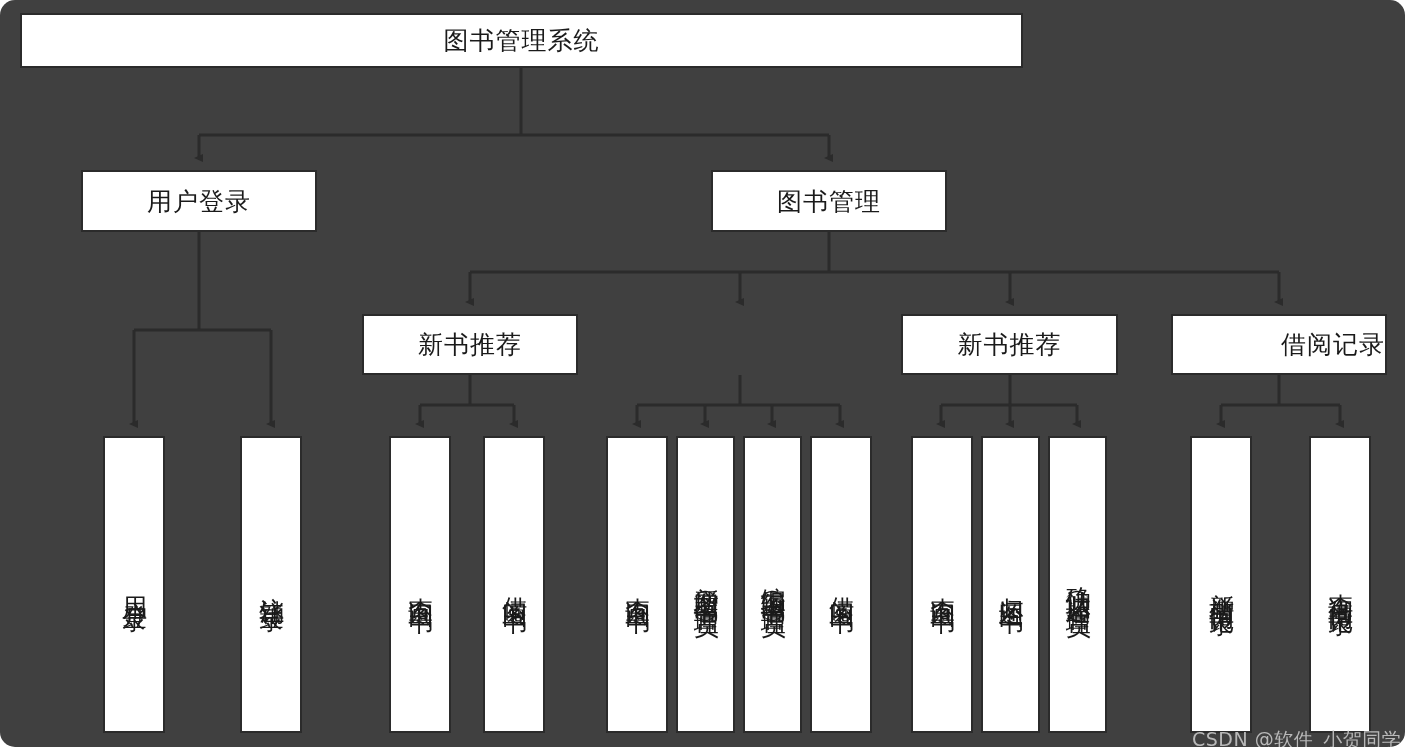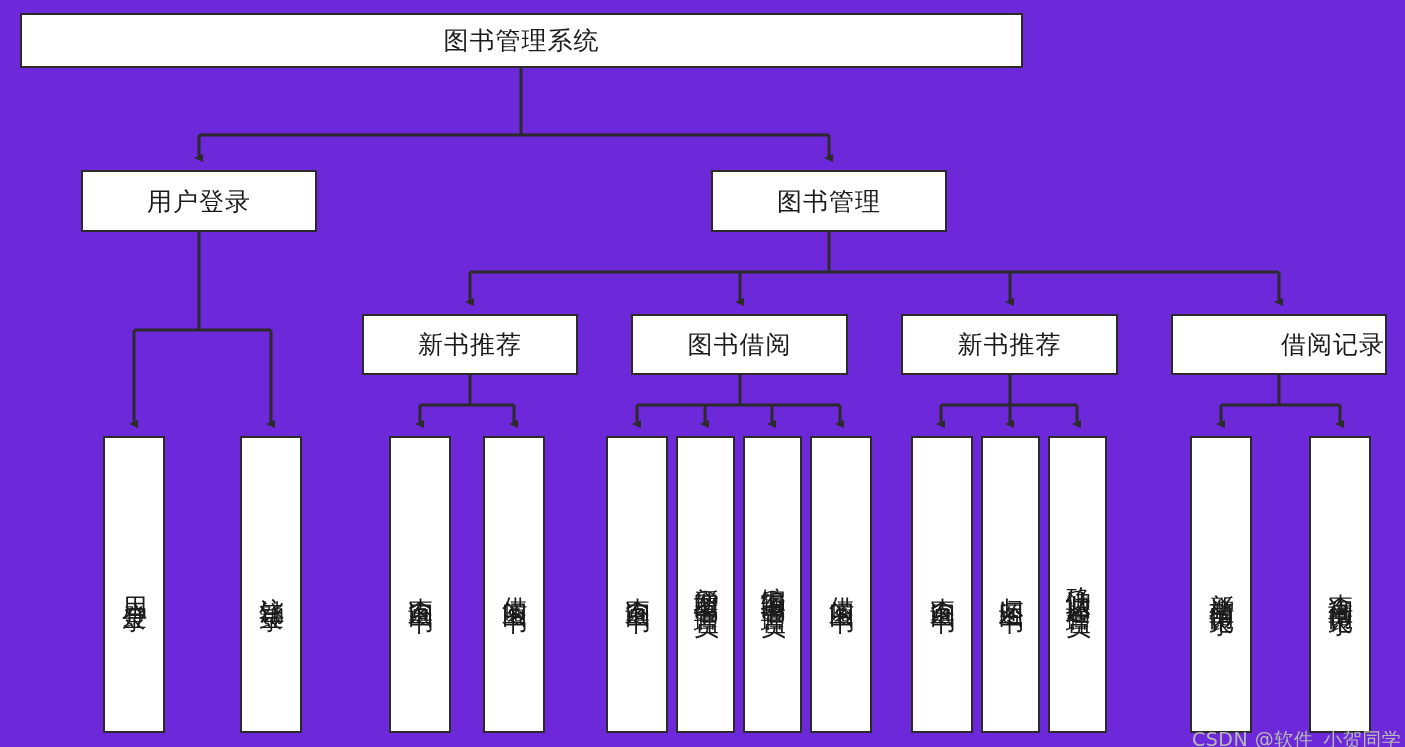--- a/index.html
+++ b/index.html
@@ -7,22 +7,23 @@
     padding: 0;
     background: #ffffff;
   }
   body {
     font-family: "DejaVu Sans", "Liberation Sans", sans-serif;
   }
   #canvas {
     position: relative;
     width: 1405px;
     height: 747px;
-    background: #6d28d9;
+    background: #404040;
     overflow: hidden;
+    border-radius: 15px;
   }
   svg.connectors {
     position: absolute;
     left: 0;
     top: 0;
     width: 1405px;
     height: 747px;
     pointer-events: none;
   }
   .node {
@@ -130,23 +131,20 @@
   <div class="node horiz" style="left:81px; top:170px; width:236px; height:62px;">
     <span>用户登录</span>
   </div>
   <div class="node horiz" style="left:362px; top:314px; width:216px; height:61px;">
     <span>新书推荐</span>
   </div>
 
   <div class="node horiz" style="left:711px; top:170px; width:236px; height:62px;">
     <span>图书管理</span>
   </div>
-  <div class="node horiz" style="left:631px; top:314px; width:217px; height:61px;">
-    <span>图书借阅</span>
-  </div>
   <div class="node horiz" style="left:901px; top:314px; width:217px; height:61px;">
     <span>新书推荐</span>
   </div>
   <div class="node horiz" style="left:1171px; top:314px; width:216px; height:61px;justify-content:flex-end;">
     <span>借阅记录</span>
   </div>
 
   <div class="node vert" style="left:103px; top:436px; width:62px; height:297px;">
     <span>用户登录</span>
   </div>

